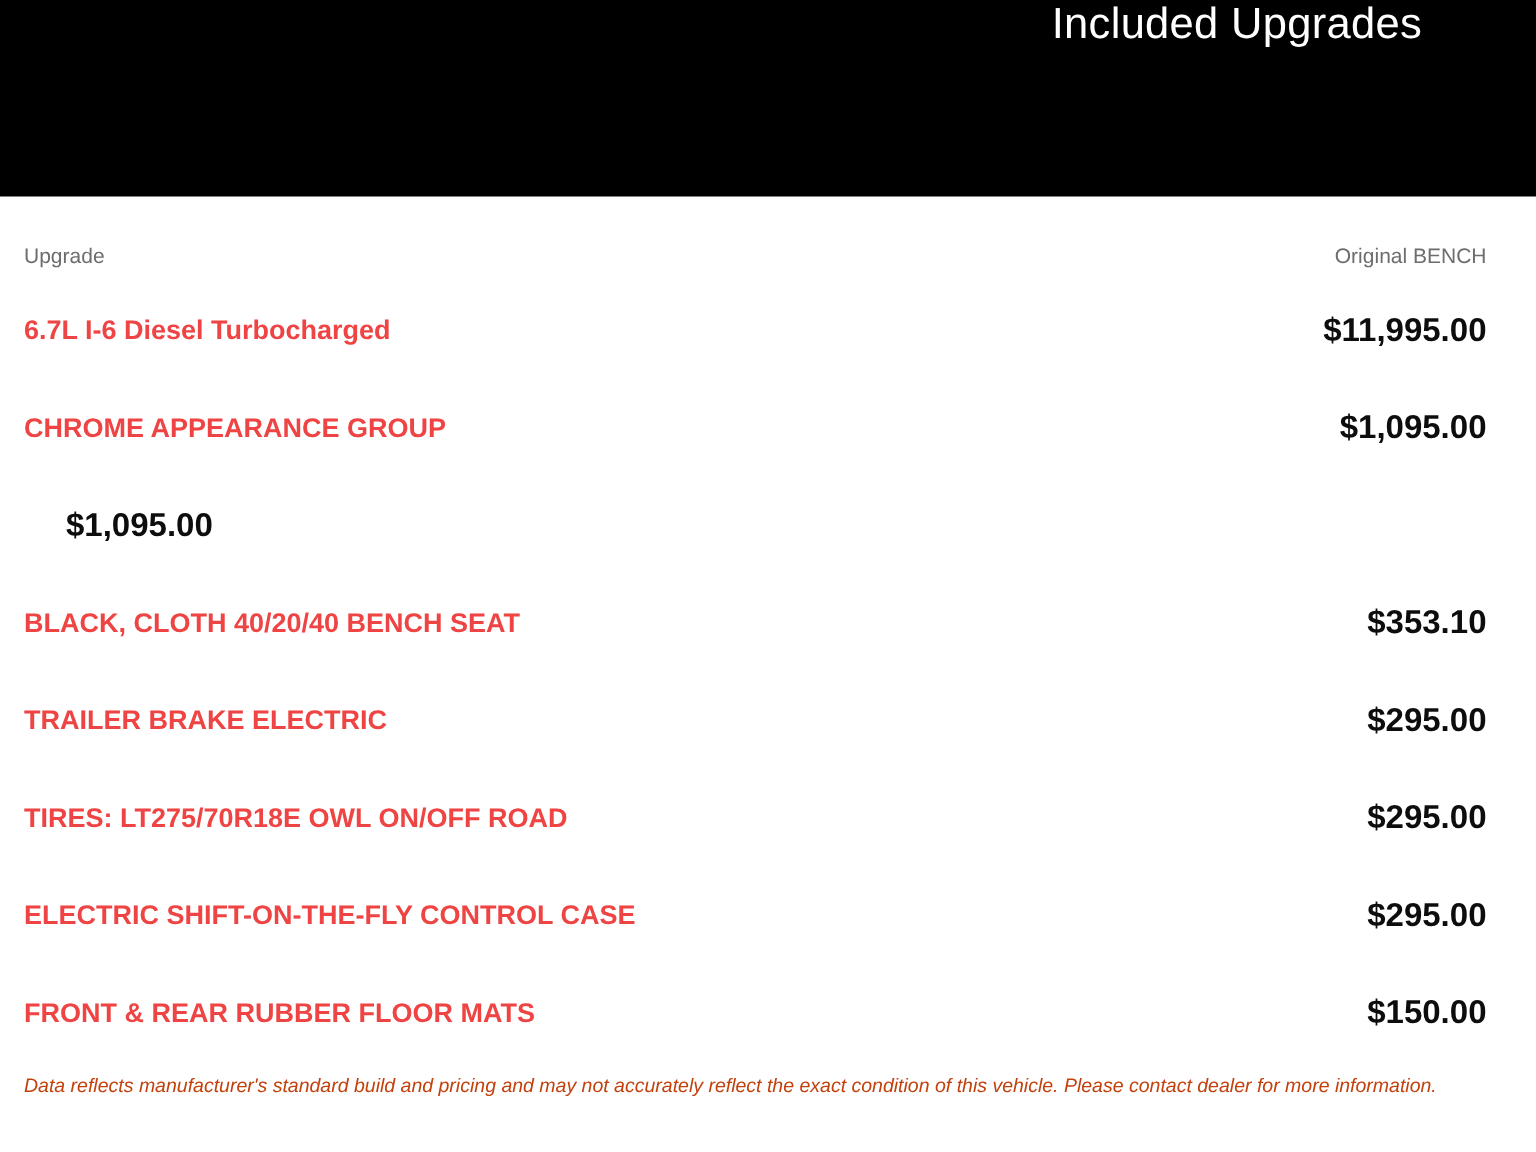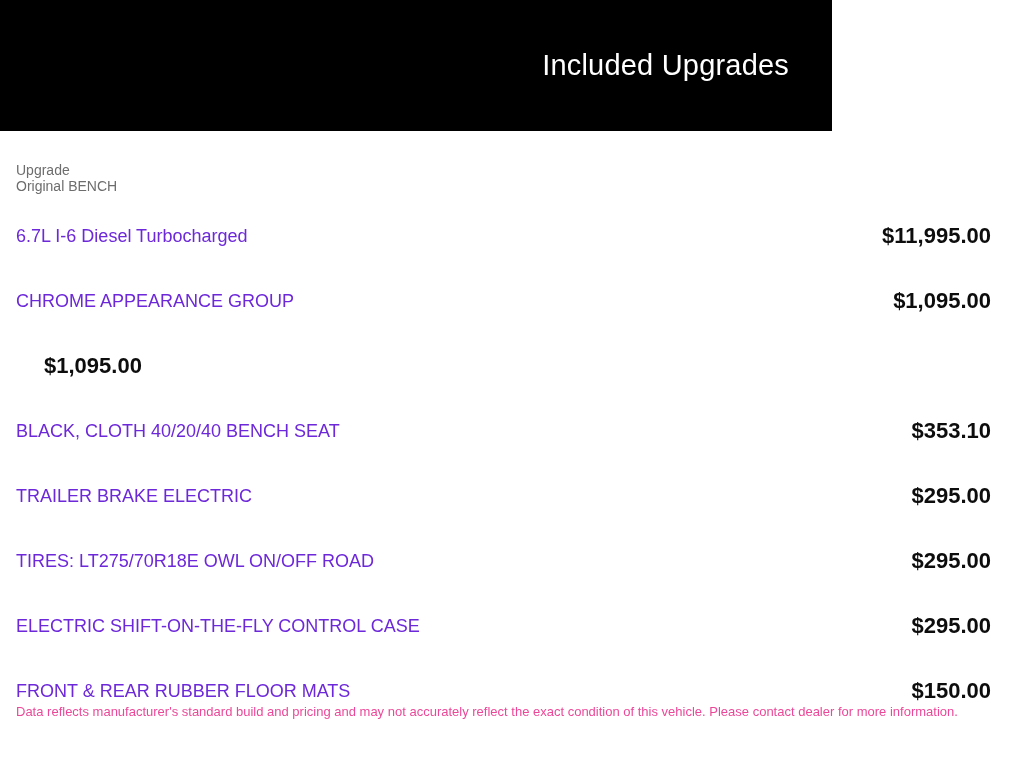--- a/index.html
+++ b/index.html
@@ -4,74 +4,74 @@
 <style>
   * { margin: 0; padding: 0; box-sizing: border-box; }
   html, body {
     width: 1024px;
     height: 768px;
     background: #ffffff;
     font-family: "Liberation Sans", sans-serif;
     overflow: hidden;
   }
   .banner {
-    width: 832px;
+    width: 1024px;
     height: 131px;
     background: #000000;
     display: flex;
-    align-items: center;
     justify-content: flex-end;
-    padding-right: 43px;
+    padding-right: 76px;
   }
   .banner-title {
     color: #ffffff;
     font-size: 29px;
     font-weight: 400;
     letter-spacing: 0.2px;
   }
   .content {
     padding: 0 33px 0 16px;
   }
   .col-header-row {
     display: flex;
     justify-content: space-between;
     align-items: baseline;
     margin-top: 31px;
-    flex-direction: column;
   }
   .col-header {
     color: #6d6d6d;
     font-size: 14px;
     line-height: 16px;
     font-weight: 400;
   }
   .upgrade-row {
     display: flex;
     justify-content: space-between;
     align-items: center;
     height: 26px;
     margin-top: 39px;
   }
   .upgrade-row.first { margin-top: 29px; }
   .upgrade-name {
-    color: #6d28d9;
+    color: #ef4444;
     font-size: 18px;
-    font-weight: 400;
+    font-weight: 700;
     white-space: nowrap;
   }
   .upgrade-price {
     color: #0d0d0d;
     font-size: 22px;
     font-weight: 700;
     white-space: nowrap;
     margin-left: 28px;
   }
   .disclaimer {
-    color: #ec4899;
+    margin-top: 28px;
+    color: #c2410c;
     font-size: 13px;
+    font-style: italic;
     line-height: 15px;
   }
 </style>
 </head>
 <body>
 
 <header class="banner">
   <h1 class="banner-title">Included Upgrades</h1>
 </header>
 

